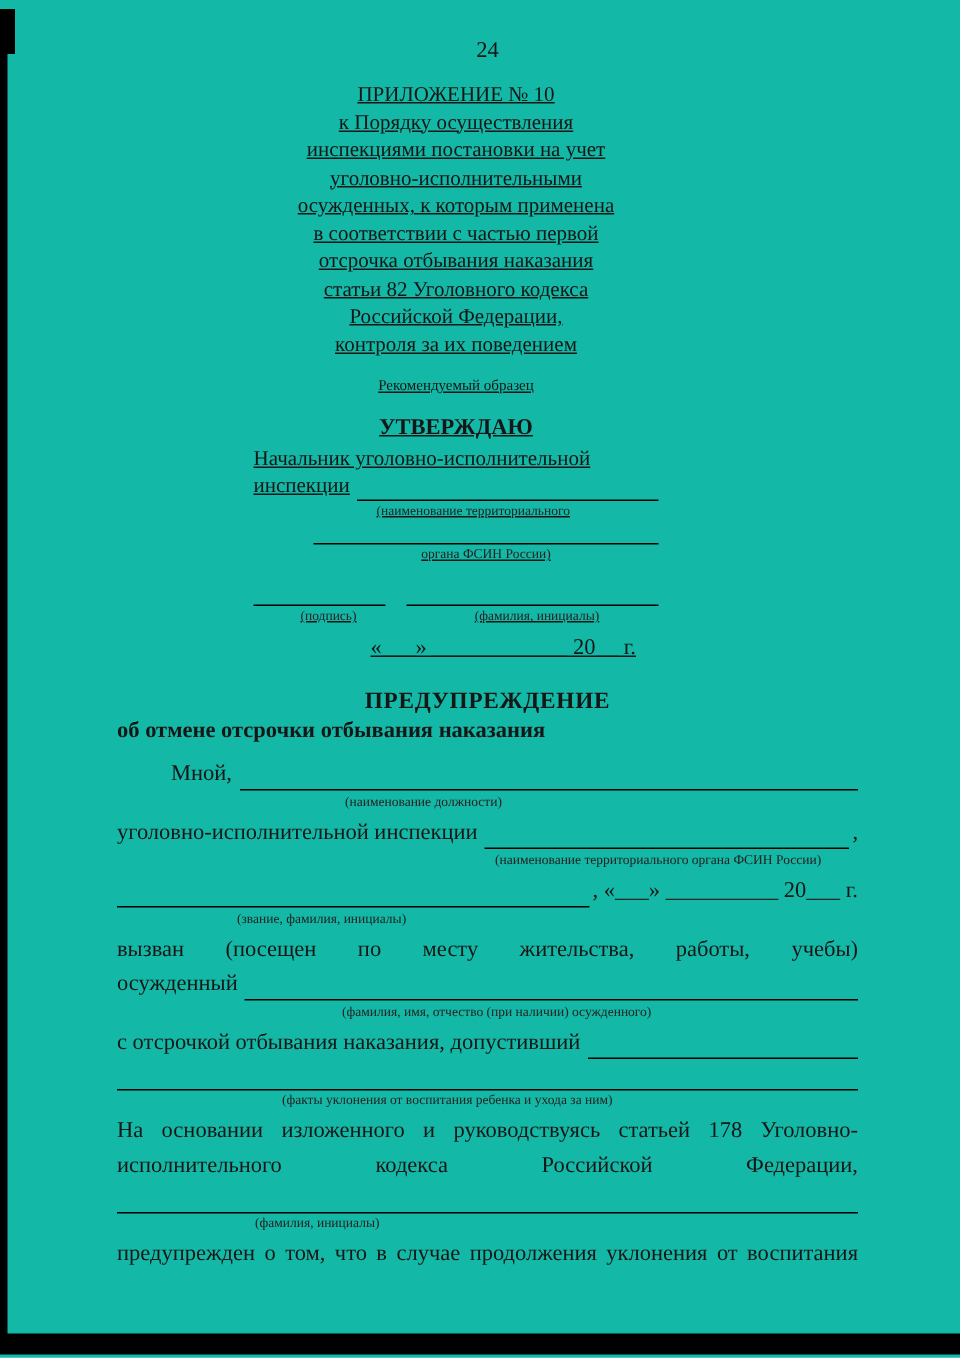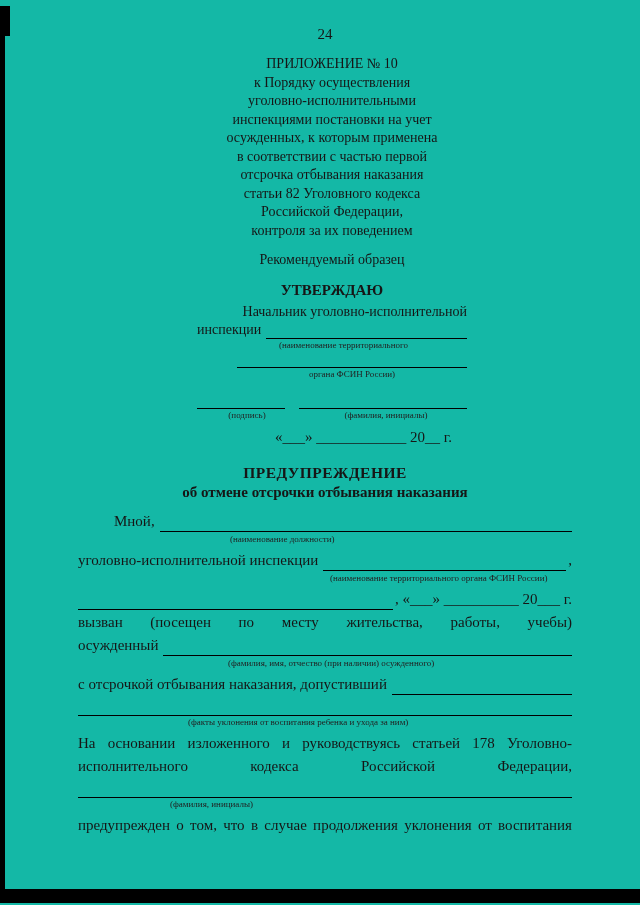--- a/index.html
+++ b/index.html
@@ -11,45 +11,45 @@
   .artifact { position:absolute; background:#000; }
   .artifact-left { left:0; top:6px; width:5px; height:887px; }
   .artifact-left-nub { left:0; top:6px; width:10px; height:30px; }
   .artifact-bottom { left:0; bottom:2px; width:640px; height:14px; }
 
   .content { padding:26px 68px 0 78px; }
 
   .page-number { text-align:center; font-size:15px; margin-bottom:12px; }
 
   
-  .right-col { width:270px; margin-left:119px; }
+  .right-col { width:270px; margin-left:91px;text-decoration:underline; }
   .appendix-line { text-align:center; font-size:14px; line-height:18.5px; }
-  .sample-note { text-align:center; font-size:14px; margin-top:12px; }
+  .sample-note { text-align:center; font-size:10px; margin-top:12px; }
 
   .approval { margin-top:14px; font-size:14px; }
   .approval-title { text-align:center; font-weight:bold; font-size:15px; margin-bottom:4px; }
-  .approval-line { line-height:18px;text-align:right; }
+  .approval-line { line-height:18px; }
   .line { display:flex; align-items:flex-end; line-height:18px; }
   .blank { flex:1 1 auto; border-bottom:1.2px solid #000; height:16px; margin-left:5px; }
   .caption { font-size:9px; line-height:11px; color:#222; white-space:nowrap; }
   .approval-caption1 { margin:1px 0 2px 82px; }
   .approval-blank2 { border-bottom:1.2px solid #000; height:15px; margin-left:40px; }
   .approval-caption2 { text-align:center; margin:1px 0 0 40px; }
   .sig-row { display:flex; margin-top:14px; }
   .sig-left { flex:0 0 88px; margin-left:6px; }
   .sig-right { flex:1 1 auto; margin-left:14px; }
   .sig-row .blank { height:15px; margin-left:0; }
   .sig-row .sig-right { margin-left:14px; }
   .sig-captions { display:flex; margin-top:1px; }
   .sig-captions .sig-left { text-align:center; border:none; }
   .sig-captions .sig-right { text-align:center; border:none; }
   .date-line { margin:8px 0 0 78px; font-size:15px; }
 
   .warning-title { text-align:center; font-weight:bold; font-size:15.5px; margin-top:18px; letter-spacing:0.5px; }
-  .warning-subtitle { text-align:center; font-weight:bold; font-size:15px; margin-top:2px; }
+  .warning-subtitle { font-weight:bold; font-size:15px; margin-top:2px; }
 
   .body-section { margin-top:10px; font-size:15px; }
   .bline { display:flex; align-items:flex-end; line-height:21px; margin-bottom:2px; }
   .bline .blank { height:18px; border-bottom:1.2px solid #000; }
   .bline .blank.first { margin-left:0; }
   .bline .tail { white-space:nowrap; margin-left:2px; }
   .indent { margin-left:36px; }
   .just { display:block; text-align:justify; text-align-last:justify; line-height:21px; margin-bottom:2px; }
   .blank-full { border-bottom:1.2px solid #000; height:19px; margin-bottom:0; }
 
@@ -67,22 +67,22 @@
   <div class="artifact artifact-left"></div>
   <div class="artifact artifact-left-nub"></div>
   <div class="artifact artifact-bottom"></div>
 
   <div class="content">
     <div class="page-number">24</div>
 
     <div class="right-col">
       <div class="appendix-line">ПРИЛОЖЕНИЕ № 10</div>
       <div class="appendix-line">к Порядку осуществления</div>
+      <div class="appendix-line">инспекциями постановки на учет</div>
       <div class="appendix-line">уголовно-исполнительными</div>
-      <div class="appendix-line">инспекциями постановки на учет</div>
       <div class="appendix-line">осужденных, к которым применена</div>
       <div class="appendix-line">в соответствии с частью первой</div>
       <div class="appendix-line">отсрочка отбывания наказания</div>
       <div class="appendix-line">статьи 82 Уголовного кодекса</div>
       <div class="appendix-line">Российской Федерации,</div>
       <div class="appendix-line">контроля за их поведением</div>
 
       <div class="sample-note">Рекомендуемый образец</div>
 
       <div class="approval">
@@ -121,20 +121,21 @@
         <span>уголовно-исполнительной инспекции</span>
         <span class="blank"></span>
         <span class="tail">,</span>
       </div>
       <div class="caption cap-territorial">(наименование территориального органа ФСИН России)</div>
 
       <div class="bline">
         <span class="blank first"></span>
         <span class="tail">, «___» __________ 20___ г.</span>
       </div>
+      <div class="caption cap-rank">(звание, фамилия, инициалы)</div>
 
       <div class="just">вызван (посещен по месту жительства, работы, учебы)</div>
 
       <div class="bline">
         <span>осужденный</span>
         <span class="blank"></span>
       </div>
       <div class="caption cap-convict">(фамилия, имя, отчество (при наличии) осужденного)</div>
 
       <div class="bline">

